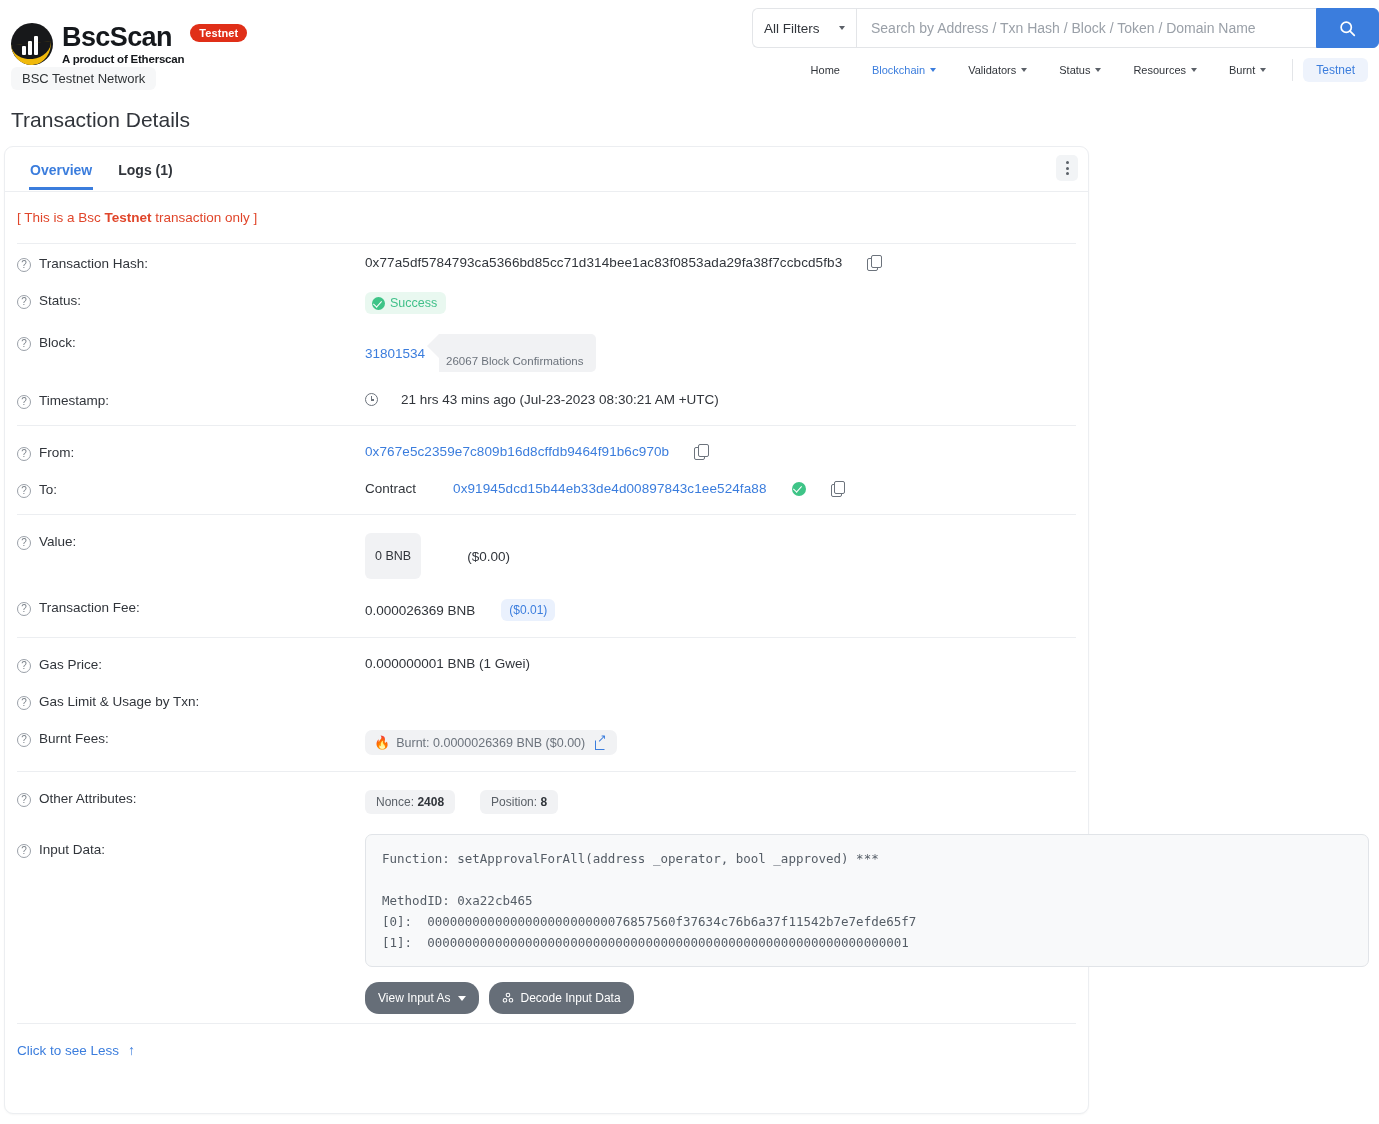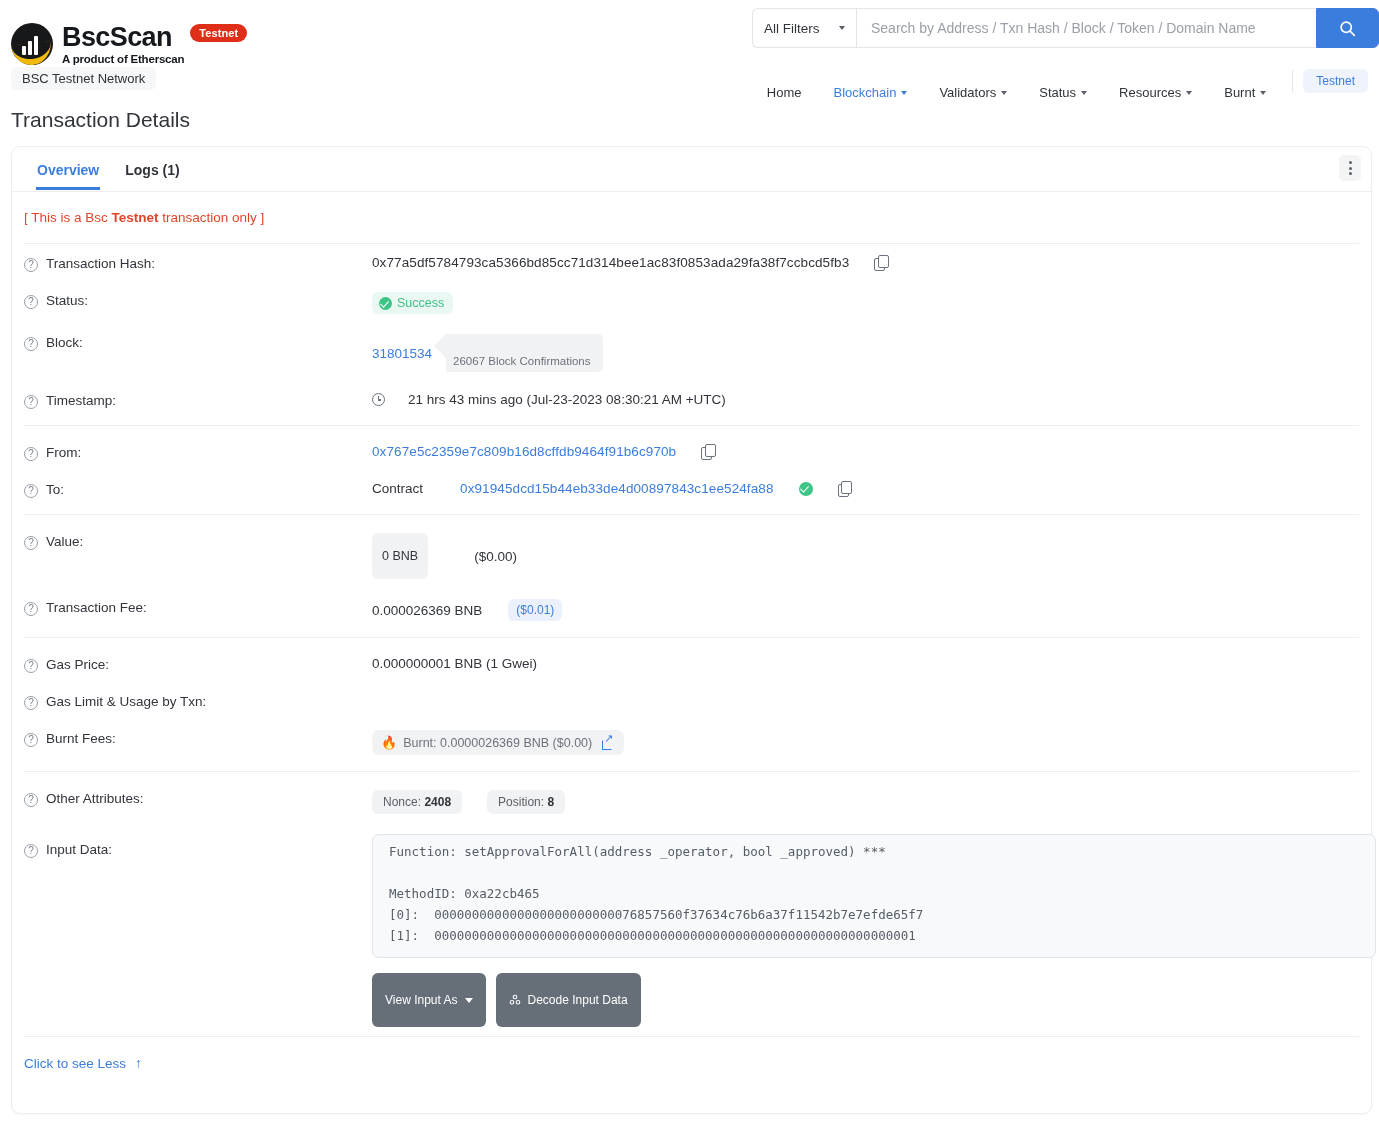--- a/index.html
+++ b/index.html
@@ -60,36 +60,36 @@
   .search-input::placeholder { color:#9aa0a8; }
   .search-btn {
     width:63px; background:#3b7ddd; border:1px solid #3b7ddd; border-radius:0 6px 6px 0;
     display:flex; align-items:center; justify-content:center; cursor:pointer;
   }
   .caret { width:0;height:0;border-left:3.5px solid transparent;border-right:3.5px solid transparent;border-top:4.5px solid #5b6068; display:inline-block; }
 
   
   .nav { position:absolute; right:11px; top:58px; display:flex; align-items:center; gap:0; }
   .nav-item {
-    font-size:13px; color:#31353b; padding:4px 16px; cursor:pointer;
-    display:flex; align-items:center; gap:5px; white-space:nowrap;margin-top:23px;
+    font-size:11px; color:#31353b; padding:4px 16px; cursor:pointer;
+    display:flex; align-items:center; gap:5px; white-space:nowrap;
   }
   .nav-item.active { color:#3b7ddd; }
   .nav-divider { width:1px; height:22px; background:#e3e5e8; margin:0 10px; }
   .nav-testnet {
     background:#eef3fc; color:#3b7ddd; font-size:12px;
     padding:5px 13px; border-radius:6px; cursor:pointer;
   }
 
   
   .page-title { position:absolute; left:11px; top:108px; font-size:21px; color:#31353b; font-weight:normal; }
 
   
   .card {
-    position:absolute; left:11px; top:146px; width:1361px; height:968px;
+    position:absolute; left:4px; top:146px; width:1085px; height:968px;
     background:#fff; border:1px solid #eceef1; border-radius:9px;
     box-shadow:0 1px 2px rgba(0,0,0,0.035);
   }
   .tabs { position:relative; height:45px; border-bottom:1px solid #eceef1; display:flex; align-items:center; padding-left:12px; }
   .tab {
     font-size:14px; font-weight:bold; color:#31353b; padding:12px 13px 11px; cursor:pointer; position:relative;
   }
   .tab.active { color:#3b7ddd; }
   .tab.active::after {
     content:""; position:absolute; left:12px; right:12px; bottom:-1px; height:2.5px; background:#3b7ddd;
@@ -196,29 +196,29 @@
     padding:5px 11px; border-radius:6px; display:inline-block; margin-right:9px;
   }
   .chip-attr b { color:#31353b; font-weight:bold; }
   .gas-sep { color:#c9ced4; margin:0 13px; }
 
   .sep-row { height:1px; background:#eceef1; margin:7px 0; }
 
   
   .input-box {
     width:1004px; min-height:124px; background:#f8f9fa; border:1px solid #e1e4e8;
-    border-radius:7px; padding:6px 16px; position:relative;
+    border-radius:7px; padding:13px 16px; position:relative;
     font-family:"DejaVu Sans Mono", monospace; font-size:12.5px; color:#555d66;
     line-height:21px; white-space:pre; overflow:hidden;
   }
 
   .btn-row { margin-top:15px; display:flex; gap:10px; }
   .btn-dark {
-    background:#666e78; color:#fff; font-size:12px; border:none; border-radius:6px;
-    padding:20px 13px; cursor:pointer; display:inline-flex; align-items:center; gap:7px;
+    background:#666e78; color:#fff; font-size:12px; border:none; border-radius:14px;
+    padding:9px 13px; cursor:pointer; display:inline-flex; align-items:center; gap:7px;
     font-family:"Liberation Sans", sans-serif;
   }
   .btn-caret { width:0;height:0;border-left:4px solid transparent;border-right:4px solid transparent;border-top:5px solid #fff; }
 
   .see-less {
     margin:0 12px; padding:18px 0 14px; border-top:1px solid #eceef1;
     font-size:13.5px; color:#3b7ddd; cursor:pointer; display:flex; align-items:center; gap:9px;
   }
   .up-arrow { font-size:14px; }
 </style>

